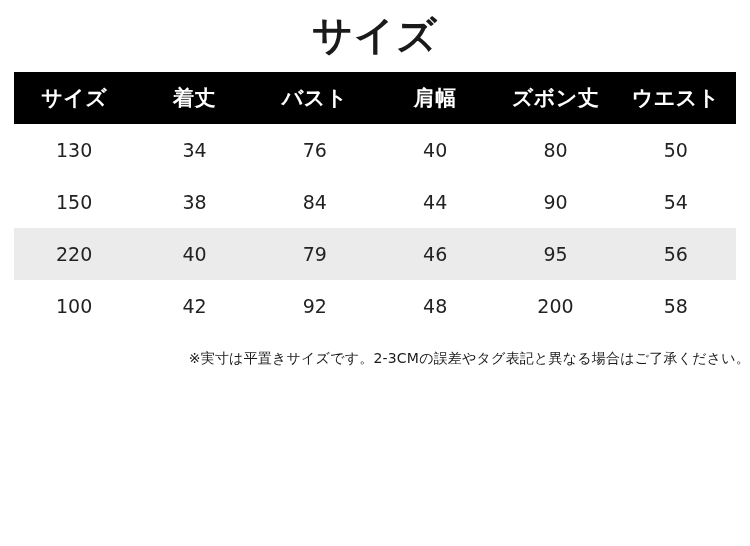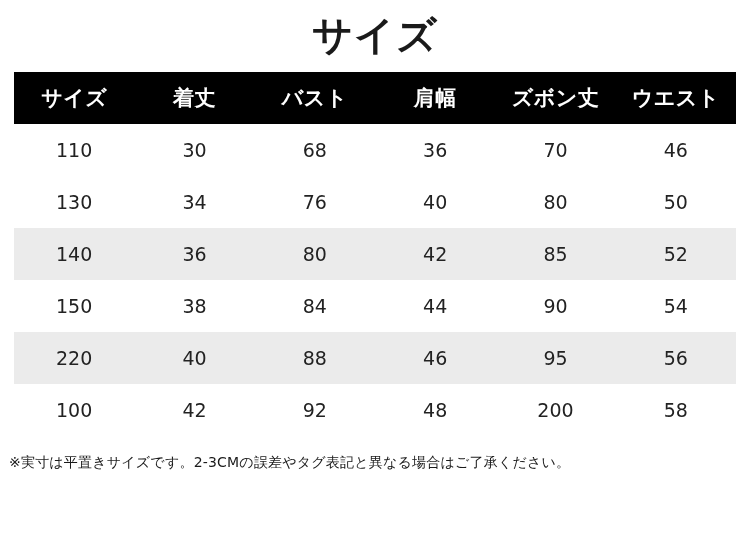--- a/index.html
+++ b/index.html
@@ -57,21 +57,21 @@
     vertical-align: middle;
     font-weight: normal;
   }
   table.size-table tr.row-odd td {
     background: #ffffff;
   }
   table.size-table tr.row-even td {
     background: #ebebeb;
   }
   .note {
-    text-align: left;
+    text-align: right;
     font-size: 14px;
     color: #1a1a1a;
     padding-top: 18px;
     letter-spacing: 0.2px;
     padding-left: 9px;
   }
 </style>
 </head>
 <body>
 
@@ -86,55 +86,39 @@
           <th>サイズ</th>
           <th>着丈</th>
           <th>バスト</th>
           <th>肩幅</th>
           <th>ズボン丈</th>
           <th>ウエスト</th>
         </tr>
       </thead>
       <tbody>
         <tr class="row-odd">
-          <td>110</td>
-          <td>30</td>
-          <td>68</td>
-          <td>36</td>
-          <td>70</td>
-          <td>46</td>
-        </tr>
-        <tr class="row-odd">
           <td>130</td>
           <td>34</td>
           <td>76</td>
           <td>40</td>
           <td>80</td>
           <td>50</td>
-        </tr>
-        <tr class="row-even">
-          <td>140</td>
-          <td>36</td>
-          <td>80</td>
-          <td>42</td>
-          <td>85</td>
-          <td>52</td>
         </tr>
         <tr class="row-odd">
           <td>150</td>
           <td>38</td>
           <td>84</td>
           <td>44</td>
           <td>90</td>
           <td>54</td>
         </tr>
         <tr class="row-even">
           <td>220</td>
           <td>40</td>
-          <td>88</td>
+          <td>79</td>
           <td>46</td>
           <td>95</td>
           <td>56</td>
         </tr>
         <tr class="row-odd">
           <td>100</td>
           <td>42</td>
           <td>92</td>
           <td>48</td>
           <td>200</td>

